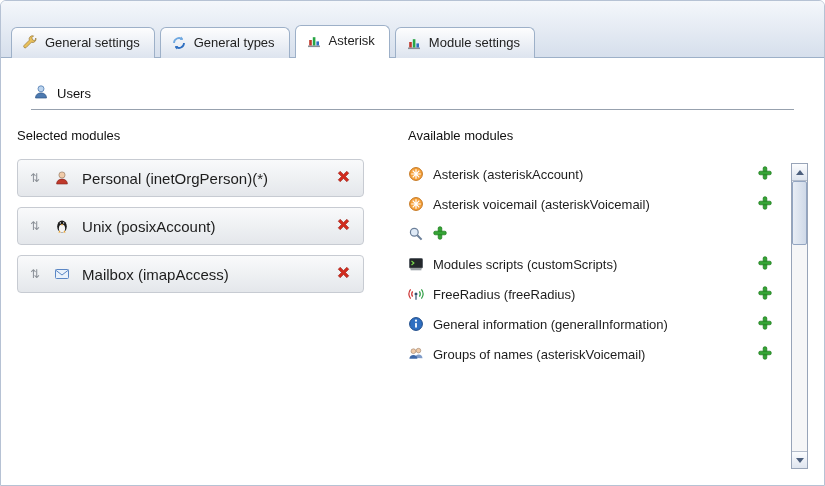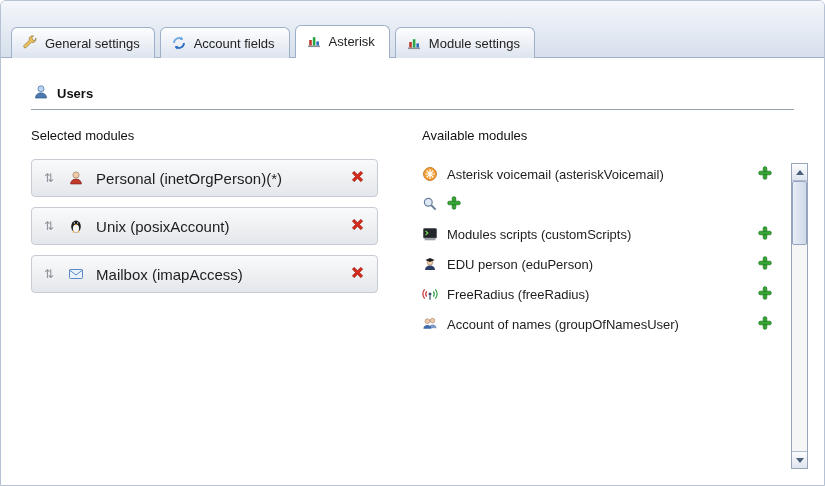--- a/index.html
+++ b/index.html
@@ -1,26 +1,26 @@
 <!DOCTYPE html>
 <html><head>
 <meta charset="utf-8">
 <style>
   html,body{margin:0;padding:0;background:#fff;font-family:"Liberation Sans","DejaVu Sans",sans-serif;}
   .window{width:823px;height:484px;border:1px solid #b6c2d4;border-radius:6px 6px 0 0;overflow:hidden;background:#fff;}
   
   .tabbar{background:linear-gradient(#f4f7fb,#d6dfec);padding:18px 8px 0 10px;border-bottom:1px solid #9db0c8;display:flex;gap:5px;align-items:flex-end;height:38px;box-sizing:content-box;}
-  .tab{border:1px solid #9db0c8;border-bottom:none;border-radius:6px 6px 0 0;padding:7px 14px 7px 10px;background:linear-gradient(#fdfdfe,#dde4ef);display:flex;align-items:center;gap:7px;font-size:13px;color:#222;cursor:pointer;position:relative;top:1px;white-space:nowrap;}
+  .tab{border:1px solid #9db0c8;border-bottom:none;border-radius:6px 6px 0 0;padding:7px 14px 7px 10px;background:linear-gradient(#fdfdfe,#dde4ef);display:flex;align-items:flex-start;gap:7px;font-size:13px;color:#222;cursor:pointer;position:relative;top:1px;white-space:nowrap;}
   .tab.active{background:#fff;padding-bottom:9px;z-index:2;}
   .tab .ticon{display:inline-flex;width:16px;height:16px;}
   
   .content{background:#fff;height:428px;}
-  .section-head{display:flex;align-items:center;gap:8px;margin:26px 30px 0 32px;font-size:13px;font-weight:bold;color:#111;}
+  .section-head{display:flex;align-items:center;gap:8px;margin:26px 30px 0 32px;font-size:13px;font-weight:normal;color:#111;}
   .rule{border:none;border-top:1px solid #97a1ae;margin:6px 30px 0 30px;}
-  .columns{display:flex;padding:18px 16px 0 30px;}
+  .columns{display:flex;padding:18px 16px 0 16px;}
   .col-heading{font-size:13px;color:#111;margin-bottom:16px;}
   .left{width:347px;flex:0 0 347px;}
   .right{flex:1;margin-left:44px;position:relative;padding-right:30px;}
   
   .sel-box{display:flex;align-items:center;height:36px;border:1px solid #c7cbd2;border-radius:4px;background:linear-gradient(#f9fafb,#e4e7eb);margin-bottom:10px;padding:0 12px;cursor:move;}
   .sel-box .handle{color:#8a8f96;font-size:12px;line-height:1;margin-right:14px;cursor:grab;}
   .sel-box .micon{display:inline-flex;width:16px;height:16px;margin-right:12px;}
   .sel-box .mlabel{flex:1;font-size:15px;color:#1d1d1d;}
   .del-btn{background:none;border:none;padding:0;display:inline-flex;cursor:pointer;}
   
@@ -54,21 +54,21 @@
     </div>
     <div class="tab">
       <span class="ticon">
         <svg width="16" height="16" viewBox="0 0 16 16">
             <path d="M13 8a5 5 0 0 1-8.4 3.6" fill="none" stroke="#2f6fc1" stroke-width="1.8"></path>
             <path d="M3 8a5 5 0 0 1 8.4-3.6" fill="none" stroke="#6fa8e0" stroke-width="1.8"></path>
             <path d="M10.6 1.6l1.5 3.1-3.3.4z" fill="#6fa8e0"></path>
             <path d="M5.4 14.4l-1.5-3.1 3.3-.4z" fill="#2f6fc1"></path>
           </svg>
       </span>
-      <span>Account fields</span>
+      <span>General types</span>
     </div>
     <div class="tab active">
       <span class="ticon">
         <svg width="16" height="16" viewBox="0 0 16 16">
             <rect x="2" y="12.5" width="12" height="1.6" fill="#8a8f96"></rect>
             <rect x="3.2" y="7" width="2.6" height="5.5" fill="#c0392b"></rect>
             <rect x="6.8" y="4.2" width="2.6" height="8.3" fill="#27a544"></rect>
             <rect x="10.4" y="8.4" width="2.6" height="4.1" fill="#2f6fc1"></rect>
           </svg>
       </span>
@@ -164,20 +164,35 @@
           </button>
         </div>
       </div>
 
       <div class="right">
         <div class="col-heading">Available modules</div>
 
         <div class="avail-list">
 
 
+          <div class="avail-row">
+            <span class="micon">
+              <svg width="16" height="16" viewBox="0 0 16 16">
+                  <circle cx="8" cy="8" r="6.4" fill="#f6a23c" stroke="#c2741e"></circle>
+                  <path d="M8 3.2v9.6M3.2 8h9.6M4.7 4.7l6.6 6.6M11.3 4.7l-6.6 6.6" stroke="#fff" stroke-width="1.2"></path>
+                </svg>
+            </span>
+            <span class="mlabel">Asterisk (asteriskAccount)</span>
+            <button class="add-btn">
+              <span><svg width="14" height="14" viewBox="0 0 14 14">
+                    <rect x="5.2" y="0.8" width="3.6" height="12.4" rx="1.4" fill="#35a435" stroke="#1e7a1e" stroke-width="0.7"></rect>
+                    <rect x="0.8" y="5.2" width="12.4" height="3.6" rx="1.4" fill="#35a435" stroke="#1e7a1e" stroke-width="0.7"></rect>
+                  </svg></span>
+            </button>
+          </div>
 
           <div class="avail-row">
             <span class="micon">
               <svg width="16" height="16" viewBox="0 0 16 16">
                   <circle cx="8" cy="8" r="6.4" fill="#f6a23c" stroke="#c2741e"></circle>
                   <path d="M8 3.2v9.6M3.2 8h9.6M4.7 4.7l6.6 6.6M11.3 4.7l-6.6 6.6" stroke="#fff" stroke-width="1.2"></path>
                 </svg>
             </span>
             <span class="mlabel">Asterisk voicemail (asteriskVoicemail)</span>
             <button class="add-btn">
@@ -214,36 +229,20 @@
             </span>
             <span class="mlabel">Modules scripts (customScripts)</span>
             <button class="add-btn">
               <span><svg width="14" height="14" viewBox="0 0 14 14">
                     <rect x="5.2" y="0.8" width="3.6" height="12.4" rx="1.4" fill="#35a435" stroke="#1e7a1e" stroke-width="0.7"></rect>
                     <rect x="0.8" y="5.2" width="12.4" height="3.6" rx="1.4" fill="#35a435" stroke="#1e7a1e" stroke-width="0.7"></rect>
                   </svg></span>
             </button>
           </div>
 
-          <div class="avail-row">
-            <span class="micon">
-              <svg width="16" height="16" viewBox="0 0 16 16">
-                  <circle cx="8" cy="6.2" r="2.9" fill="#f0cba9" stroke="#8a6d55" stroke-width="0.5"></circle>
-                  <path d="M3 14c0-3 2.2-4.6 5-4.6s5 1.6 5 4.6z" fill="#2c3e66"></path>
-                  <path d="M3.4 4.1L8 2.1l4.6 2L8 6.1z" fill="#1d1d1d"></path>
-                </svg>
-            </span>
-            <span class="mlabel">EDU person (eduPerson)</span>
-            <button class="add-btn">
-              <span><svg width="14" height="14" viewBox="0 0 14 14">
-                    <rect x="5.2" y="0.8" width="3.6" height="12.4" rx="1.4" fill="#35a435" stroke="#1e7a1e" stroke-width="0.7"></rect>
-                    <rect x="0.8" y="5.2" width="12.4" height="3.6" rx="1.4" fill="#35a435" stroke="#1e7a1e" stroke-width="0.7"></rect>
-                  </svg></span>
-            </button>
-          </div>
 
           <div class="avail-row">
             <span class="micon">
               <svg width="16" height="16" viewBox="0 0 16 16">
                   <path d="M4.6 5.4a4.6 4.6 0 0 0 0 5.2" stroke="#cc3333" fill="none" stroke-width="1.2"></path>
                   <path d="M2.6 3.4a7.6 7.6 0 0 0 0 9.2" stroke="#cc3333" fill="none" stroke-width="1.2"></path>
                   <path d="M11.4 5.4a4.6 4.6 0 0 1 0 5.2" stroke="#2f9e44" fill="none" stroke-width="1.2"></path>
                   <path d="M13.4 3.4a7.6 7.6 0 0 1 0 9.2" stroke="#2f9e44" fill="none" stroke-width="1.2"></path>
                   <circle cx="8" cy="8" r="1.5" fill="#33506e"></circle>
                   <path d="M8 9.5v4.2" stroke="#33506e" stroke-width="1.2"></path>
@@ -251,31 +250,47 @@
             </span>
             <span class="mlabel">FreeRadius (freeRadius)</span>
             <button class="add-btn">
               <span><svg width="14" height="14" viewBox="0 0 14 14">
                     <rect x="5.2" y="0.8" width="3.6" height="12.4" rx="1.4" fill="#35a435" stroke="#1e7a1e" stroke-width="0.7"></rect>
                     <rect x="0.8" y="5.2" width="12.4" height="3.6" rx="1.4" fill="#35a435" stroke="#1e7a1e" stroke-width="0.7"></rect>
                   </svg></span>
             </button>
           </div>
 
+          <div class="avail-row">
+            <span class="micon">
+              <svg width="16" height="16" viewBox="0 0 16 16">
+                  <circle cx="8" cy="8" r="6.4" fill="#2f6fc1" stroke="#1d4a87"></circle>
+                  <rect x="7.1" y="6.8" width="1.8" height="4.9" rx="0.9" fill="#fff"></rect>
+                  <circle cx="8" cy="4.7" r="1.1" fill="#fff"></circle>
+                </svg>
+            </span>
+            <span class="mlabel">General information (generalInformation)</span>
+            <button class="add-btn">
+              <span><svg width="14" height="14" viewBox="0 0 14 14">
+                    <rect x="5.2" y="0.8" width="3.6" height="12.4" rx="1.4" fill="#35a435" stroke="#1e7a1e" stroke-width="0.7"></rect>
+                    <rect x="0.8" y="5.2" width="12.4" height="3.6" rx="1.4" fill="#35a435" stroke="#1e7a1e" stroke-width="0.7"></rect>
+                  </svg></span>
+            </button>
+          </div>
 
           <div class="avail-row">
             <span class="micon">
               <svg width="16" height="16" viewBox="0 0 16 16">
                   <circle cx="10.5" cy="4.6" r="2.3" fill="#f0cba9" stroke="#8a6d55" stroke-width="0.5"></circle>
                   <path d="M6.8 12c.3-2.3 1.9-3.6 3.9-3.6 2.1 0 3.8 1.4 3.8 3.8z" fill="#7f9cc9"></path>
                   <circle cx="5.4" cy="5.2" r="2.4" fill="#f0cba9" stroke="#8a6d55" stroke-width="0.5"></circle>
                   <path d="M1.4 12.8c0-2.6 1.8-3.9 4-3.9s4 1.3 4 3.9z" fill="#3f69a8"></path>
                 </svg>
             </span>
-            <span class="mlabel">Account of names (groupOfNamesUser)</span>
+            <span class="mlabel">Groups of names (asteriskVoicemail)</span>
             <button class="add-btn">
               <span><svg width="14" height="14" viewBox="0 0 14 14">
                     <rect x="5.2" y="0.8" width="3.6" height="12.4" rx="1.4" fill="#35a435" stroke="#1e7a1e" stroke-width="0.7"></rect>
                     <rect x="0.8" y="5.2" width="12.4" height="3.6" rx="1.4" fill="#35a435" stroke="#1e7a1e" stroke-width="0.7"></rect>
                   </svg></span>
             </button>
           </div>
 
         </div>
 

